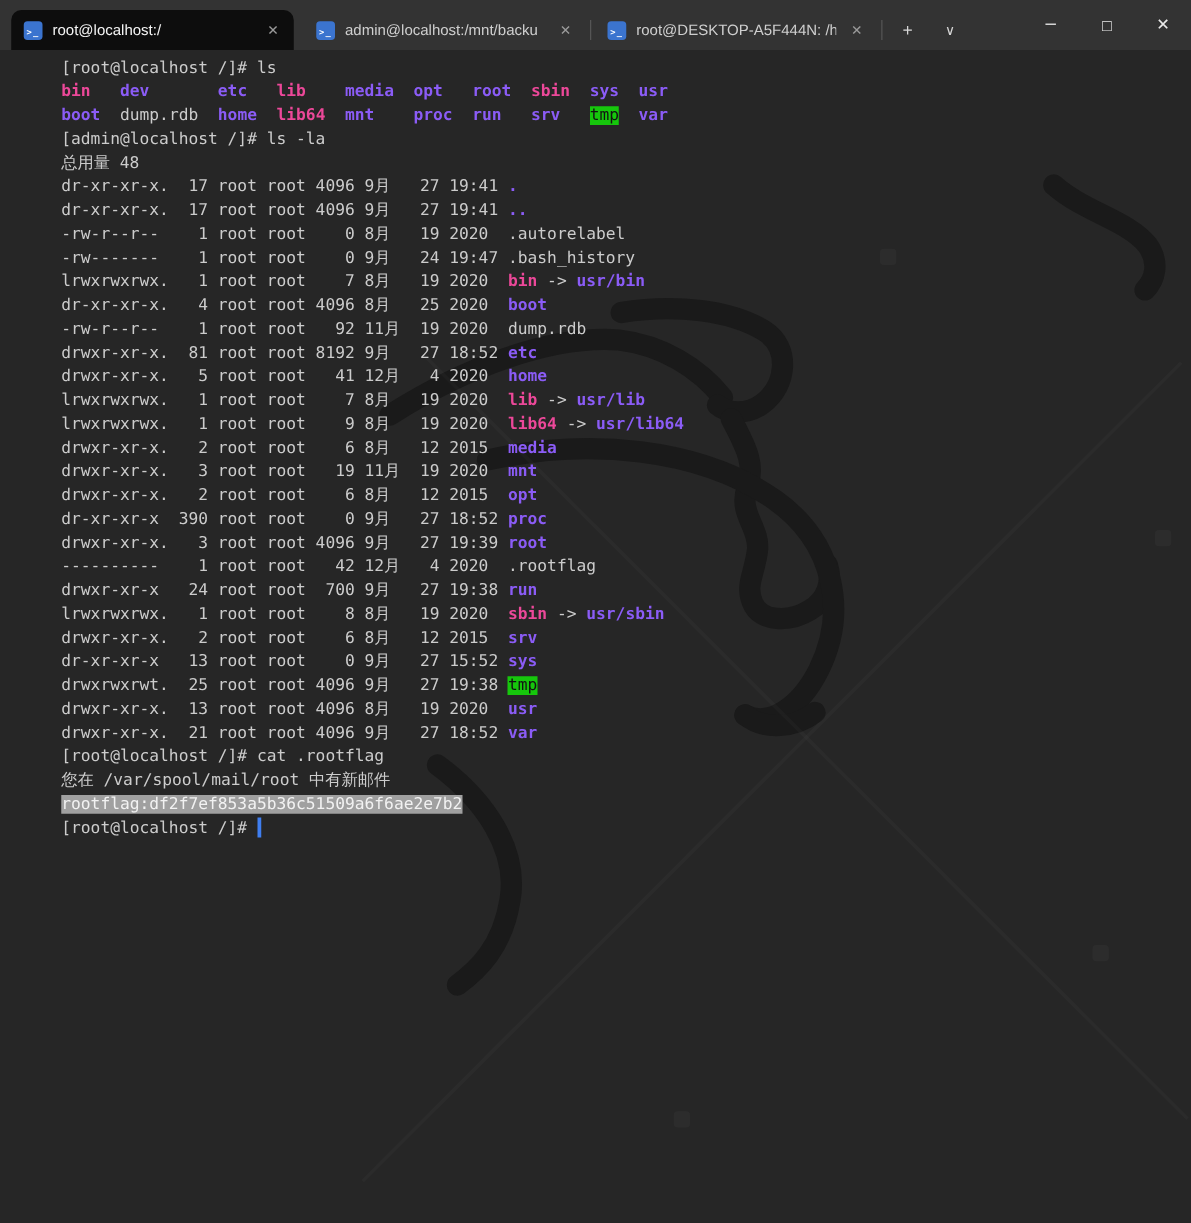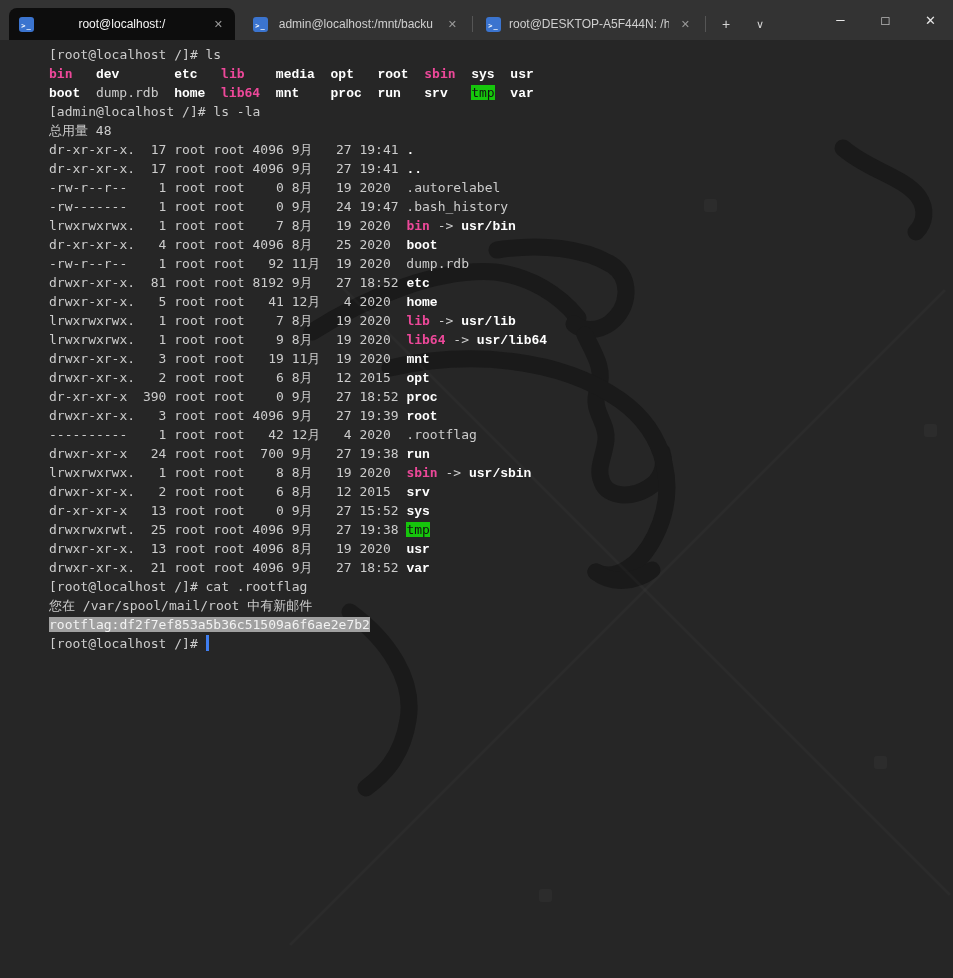--- a/index.html
+++ b/index.html
@@ -6,21 +6,21 @@
   html,body { width:953px; height:978px; overflow:hidden; background:#262626; }
   body { font-family:"Liberation Sans","DejaVu Sans",sans-serif; }
 
   
   .titlebar { height:40px; background:#333333; display:flex; align-items:flex-end; }
   .tabs { display:flex; align-items:flex-end; height:40px; padding-left:9px; }
   .tab { width:226px; height:32px; display:flex; align-items:center; gap:8px;
          padding:0 8px 0 10px; color:#cfcfcf; font-size:12px; cursor:default; }
   .tab.active { background:#0d0d0d; color:#f5f5f5; border-radius:8px 8px 0 0; }
   .tab + .tab { margin-left:8px; }
-  .tab-title { flex:1; white-space:nowrap; overflow:hidden;text-align:center; }
+  .tab-title { flex:1; white-space:nowrap; overflow:hidden; }
   .ps-icon { width:15px; height:15px; flex:0 0 15px; background:#3b74cf; border-radius:3px;
              color:#ffffff; font-size:7px; font-weight:bold; display:flex; align-items:flex-end;
              justify-content:center; padding-bottom:2px; letter-spacing:1px;
              font-family:"DejaVu Sans Mono",monospace; }
   .tab-close { color:#9a9a9a; font-size:11px; padding:2px 4px; }
   .tab-sep { width:1px; height:16px; background:#555555; margin:0 3px 8px 3px; align-self:flex-end; }
   .tb-btn { color:#d6d6d6; font-size:14px; width:34px; height:32px; display:flex;
             align-items:center; justify-content:center; align-self:flex-end; }
   .drag-region { flex:1; height:40px; }
   .win-controls { display:flex; height:40px; }
@@ -28,21 +28,21 @@
              color:#e8e8e8; font-size:13px; }
   .win-btn.min span { position:relative; top:-2px; font-size:15px; }
 
   
   .terminal { position:relative; width:953px; height:938px; background:#262626; }
   .watermark { position:absolute; left:0; top:0; z-index:0; }
   .screen { position:relative; z-index:1; padding:5px 0 0 9px;
             font-family:"DejaVu Sans Mono","Liberation Mono",monospace;
             font-size:13px; line-height:19px; color:#cccccc;margin-left:40px; }
   .tline { white-space:pre; height:19px; }
-  .blue { color:#ffffff; font-weight:bold;font-family:Liberation Mono, monospace; }
+  .blue { color:#8b5cf6; font-weight:bold; }
   .cyan { color:#ec4899; font-weight:bold; }
   .tmp  { background:#16c60c; color:#121212; }
   .sel  { background:#a0a0a0; color:#f2f2f2; }
   .cursor { display:inline-block; width:3px; height:16px; background:#3f7ef0;
             vertical-align:text-bottom; }
 </style>
 </head>
 <body>
 
 <div class="titlebar">
@@ -123,20 +123,21 @@
       <div class="tline"><span>dr-xr-xr-x.  17 root root 4096 9月   27 19:41 </span><span class="blue">..</span></div>
       <div class="tline"><span>-rw-r--r--    1 root root    0 8月   19 2020  .autorelabel</span></div>
       <div class="tline"><span>-rw-------    1 root root    0 9月   24 19:47 .bash_history</span></div>
       <div class="tline"><span>lrwxrwxrwx.   1 root root    7 8月   19 2020  </span><span class="cyan">bin</span><span> -&gt; </span><span class="blue">usr/bin</span></div>
       <div class="tline"><span>dr-xr-xr-x.   4 root root 4096 8月   25 2020  </span><span class="blue">boot</span></div>
       <div class="tline"><span>-rw-r--r--    1 root root   92 11月  19 2020  dump.rdb</span></div>
       <div class="tline"><span>drwxr-xr-x.  81 root root 8192 9月   27 18:52 </span><span class="blue">etc</span></div>
       <div class="tline"><span>drwxr-xr-x.   5 root root   41 12月   4 2020  </span><span class="blue">home</span></div>
       <div class="tline"><span>lrwxrwxrwx.   1 root root    7 8月   19 2020  </span><span class="cyan">lib</span><span> -&gt; </span><span class="blue">usr/lib</span></div>
       <div class="tline"><span>lrwxrwxrwx.   1 root root    9 8月   19 2020  </span><span class="cyan">lib64</span><span> -&gt; </span><span class="blue">usr/lib64</span></div>
+      <div class="tline"><span>drwxr-xr-x.   2 root root    6 8月   12 2015  </span><span class="blue">media</span></div>
       <div class="tline"><span>drwxr-xr-x.   3 root root   19 11月  19 2020  </span><span class="blue">mnt</span></div>
       <div class="tline"><span>drwxr-xr-x.   2 root root    6 8月   12 2015  </span><span class="blue">opt</span></div>
       <div class="tline"><span>dr-xr-xr-x  390 root root    0 9月   27 18:52 </span><span class="blue">proc</span></div>
       <div class="tline"><span>drwxr-xr-x.   3 root root 4096 9月   27 19:39 </span><span class="blue">root</span></div>
       <div class="tline"><span>----------    1 root root   42 12月   4 2020  .rootflag</span></div>
       <div class="tline"><span>drwxr-xr-x   24 root root  700 9月   27 19:38 </span><span class="blue">run</span></div>
       <div class="tline"><span>lrwxrwxrwx.   1 root root    8 8月   19 2020  </span><span class="cyan">sbin</span><span> -&gt; </span><span class="blue">usr/sbin</span></div>
       <div class="tline"><span>drwxr-xr-x.   2 root root    6 8月   12 2015  </span><span class="blue">srv</span></div>
       <div class="tline"><span>dr-xr-xr-x   13 root root    0 9月   27 15:52 </span><span class="blue">sys</span></div>
       <div class="tline"><span>drwxrwxrwt.  25 root root 4096 9月   27 19:38 </span><span class="tmp">tmp</span></div>

